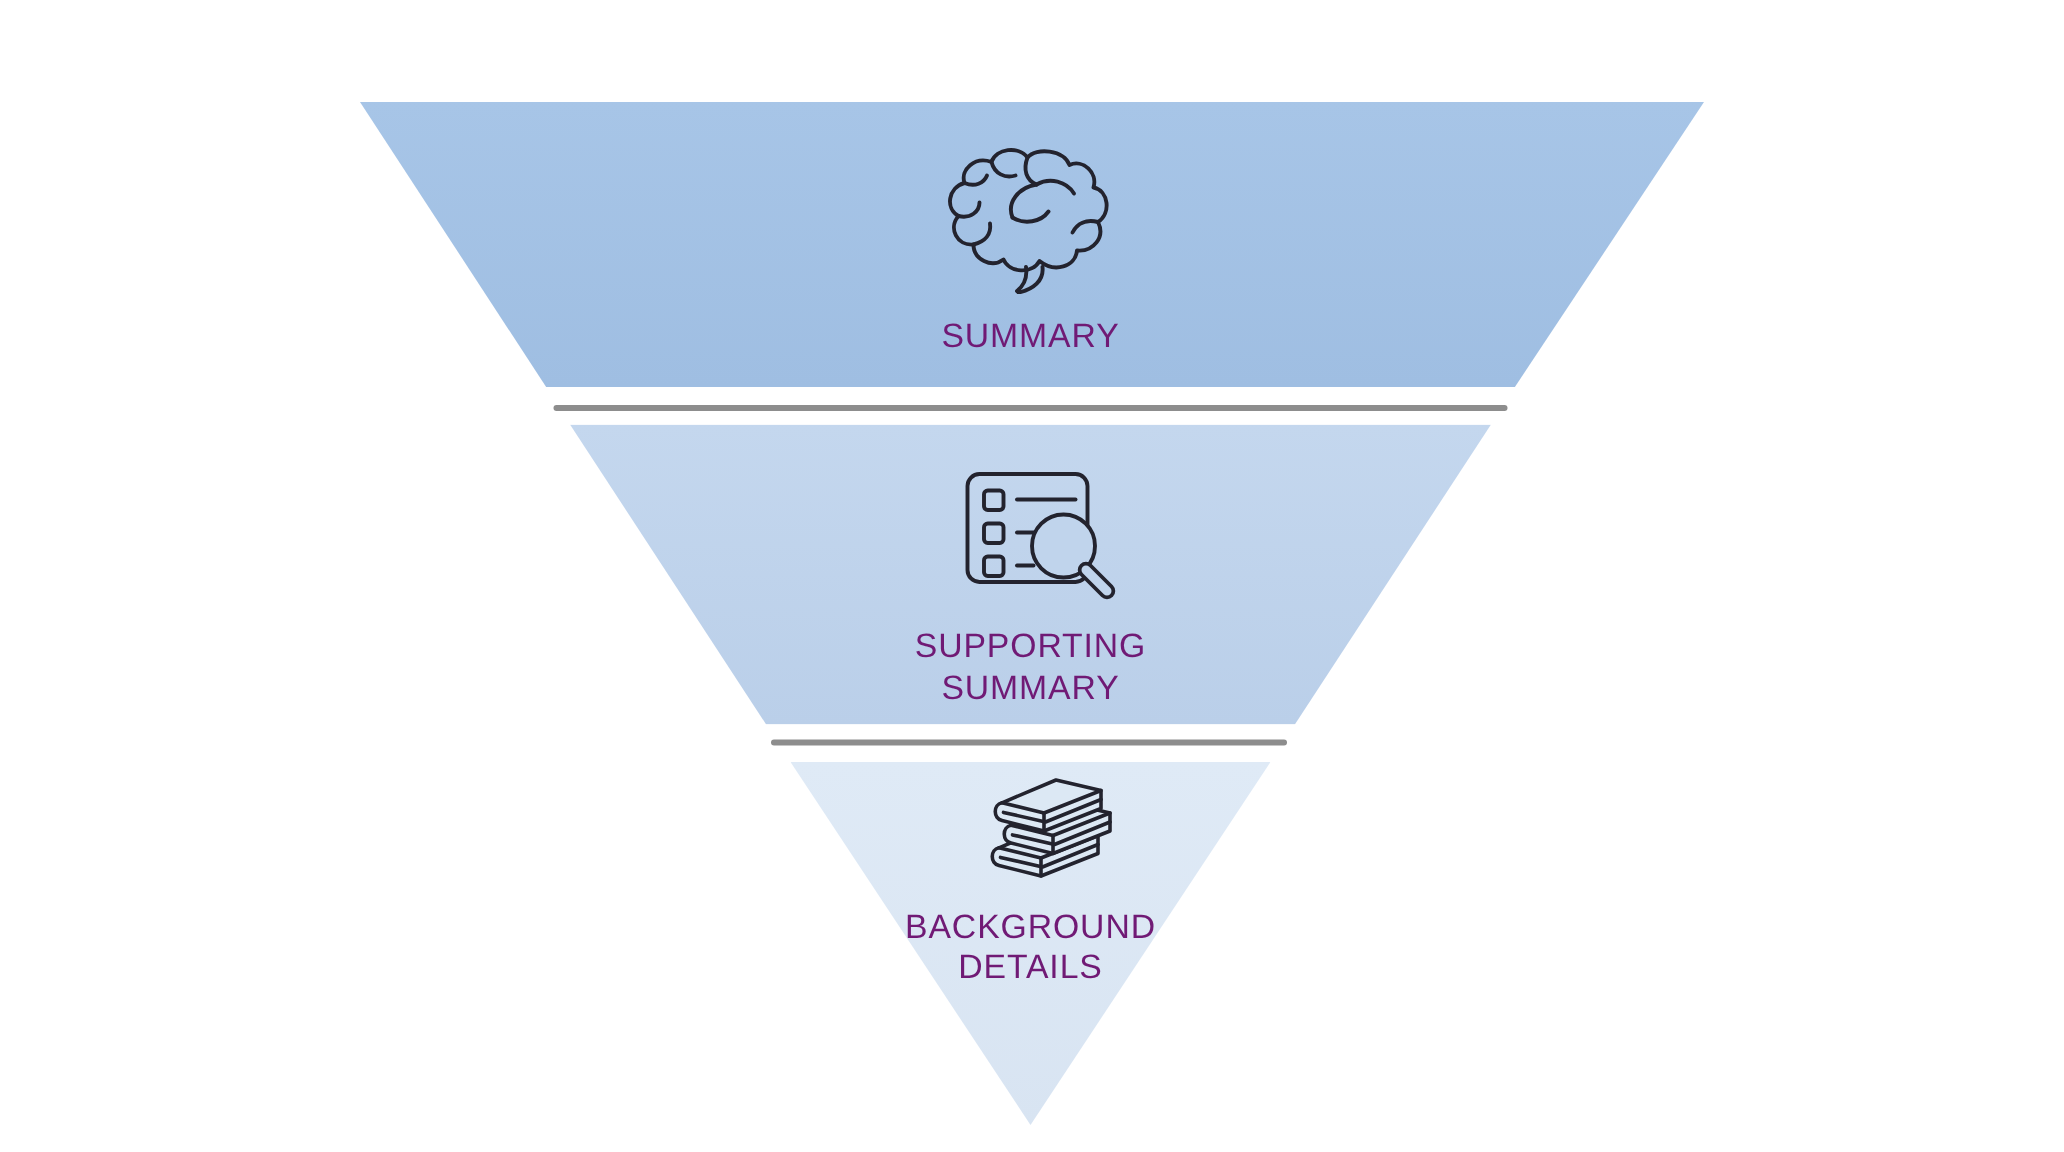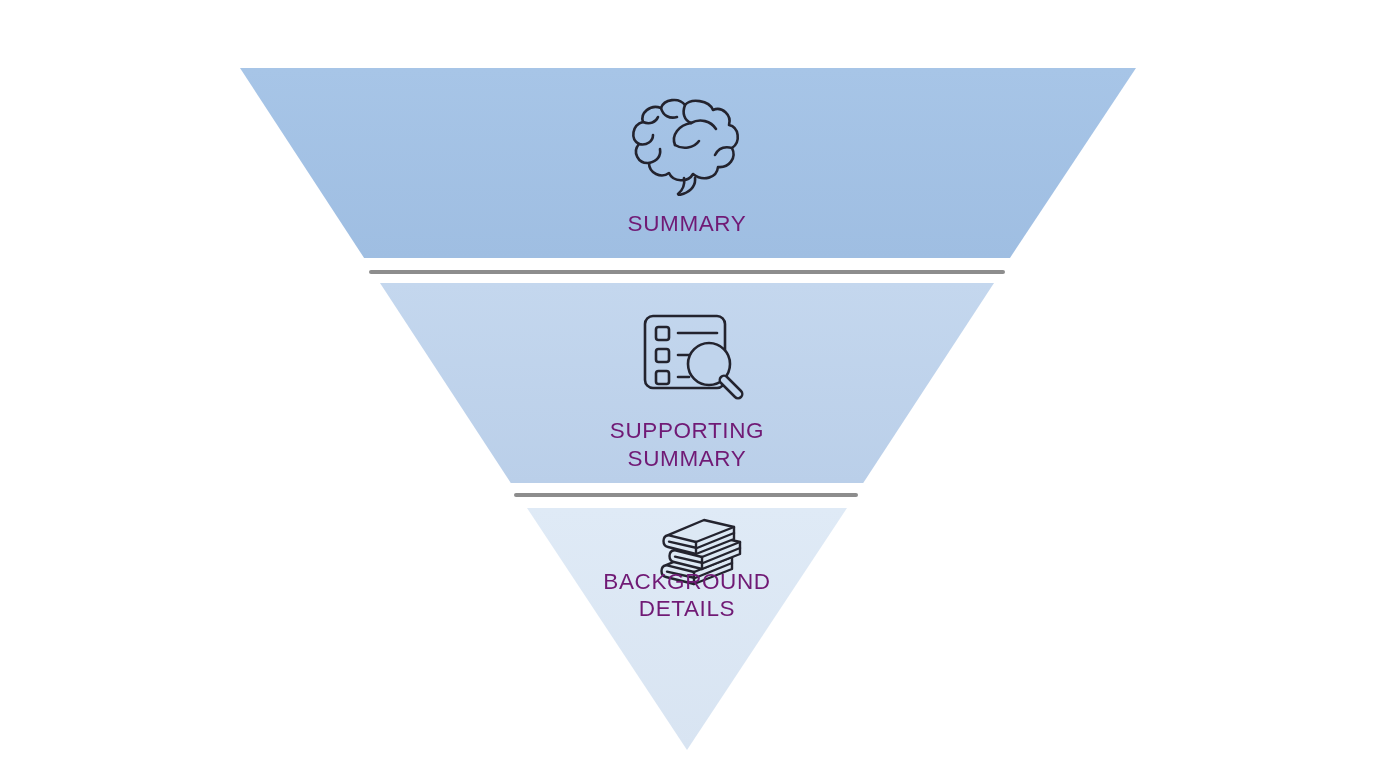--- a/index.html
+++ b/index.html
@@ -46,21 +46,21 @@
     width: 400px;
     text-align: center;
     color: #701a75;
     font-size: 22.5px;
     font-weight: 500;
     letter-spacing: 0.6px;
     line-height: 28px;
   }
   .label-summary   { top: 210px; }
   .label-details   { top: 417px; }
-  .label-context   { top: 568px; line-height: 27px; }
+  .label-context   { top: 604px; line-height: 27px; }
   svg { display: block; }
 </style>
 </head>
 <body>
 
 <div class="stage">
 
   <div class="tier tier1"></div>
   <div class="tier tier2"></div>
   <div class="tier tier3"></div>

